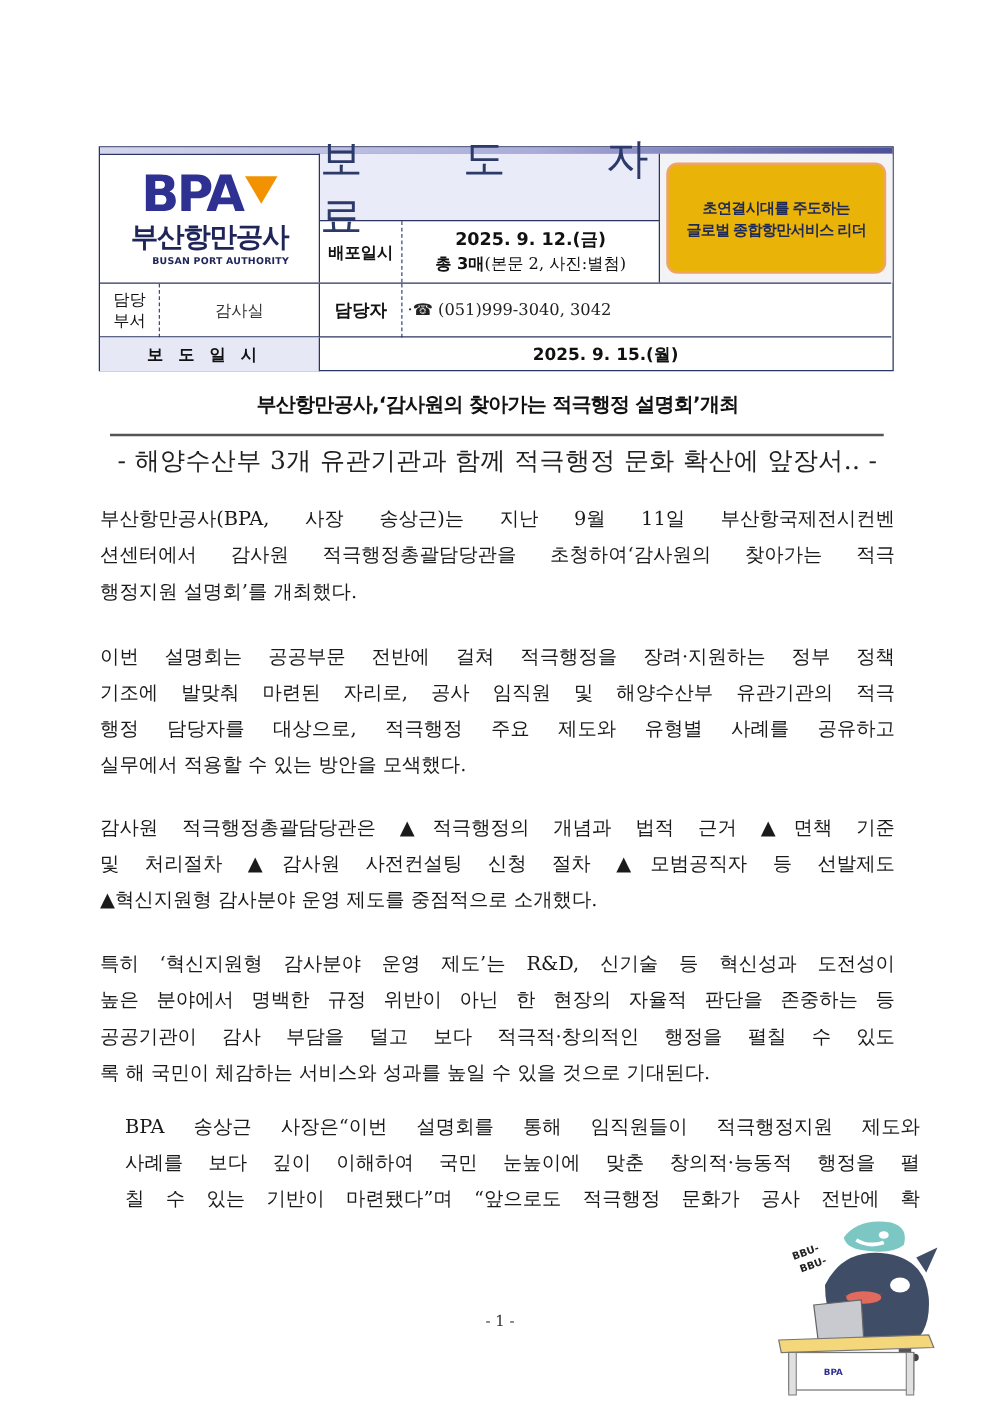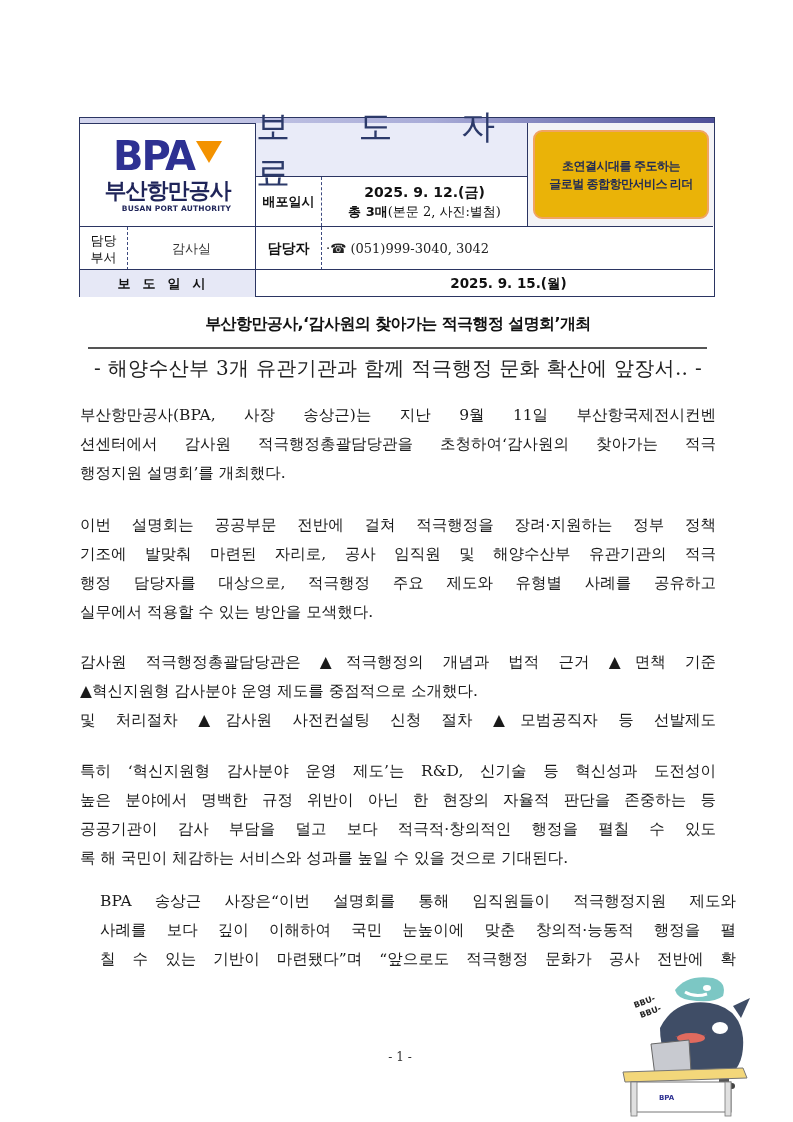--- a/index.html
+++ b/index.html
@@ -21,21 +21,21 @@
   .bpa-tri { width:0; height:0; border-left:13px solid transparent; border-right:13px solid transparent;
              border-top:22px solid #f39200; margin-left:2px; margin-top:5px; }
   .logo-kr { font-family:"DejaVu Sans","Liberation Sans",sans-serif; font-weight:bold; font-size:22px;
              color:#1f2459; line-height:26px; margin-top:2px; letter-spacing:-1px; }
   .logo-en { font-family:"DejaVu Sans","Liberation Sans",sans-serif; font-weight:bold; font-size:7.5px;
              color:#1f2459; letter-spacing:0.2px;padding-left:18px; }
 
   .title-cell { left:176px; top:5px; width:272px; height:54px; background:#e9ebf8;
                 border-right:1.5px solid #2b3562; border-bottom:1.5px solid #2b3562;
                 display:flex; align-items:center; justify-content:center; }
-  .title-cell span { font-family:Liberation Serif, serif; font-size:34px;
+  .title-cell span { font-family:Liberation Mono, monospace; font-size:34px;
                      color:#2c3a6a; letter-spacing:30px; margin-right:-30px; }
   .dist-label { left:176px; top:59px; width:66px; height:49px;
                 border-right:1px dashed #3d4a80; display:flex; align-items:center; justify-content:center;
                 font-family:"DejaVu Sans","Liberation Sans",sans-serif; font-weight:bold; font-size:13px; }
   .dist-val { left:242px; top:59px; width:206px; height:49px; border-right:1.5px solid #2b3562;
               display:flex; flex-direction:column; align-items:center; justify-content:center; line-height:20px; }
   .dist-date { font-family:"DejaVu Sans","Liberation Sans",sans-serif; font-weight:bold; font-size:14px; }
   .dist-pages { font-size:13px; white-space:nowrap; }
   .dist-pages b { font-family:"DejaVu Sans","Liberation Sans",sans-serif; font-weight:bold; }
 
@@ -56,21 +56,21 @@
                    display:flex; align-items:center; justify-content:center;
                    font-family:"DejaVu Sans","Liberation Sans",sans-serif; font-weight:bold; font-size:14px; }
   .contact-val { left:242px; top:0; width:390px; height:43px; padding-left:4px;
                  display:flex; flex-direction:column; justify-content:center; font-size:13px; line-height:19px; color:#222; }
 
   .row3 { left:0; top:151px; width:633px; height:27px; border-top:1.5px solid #2b3562; }
   .rel-label { left:0; top:0; width:176px; height:27px; background:#e6e8f6; border-right:1.5px solid #2b3562;
                display:flex; align-items:center; justify-content:center;
                font-family:"DejaVu Sans","Liberation Sans",sans-serif; font-weight:bold; font-size:13px; letter-spacing:12px; }
   .rel-val { left:176px; top:0; width:457px; height:27px; display:flex; align-items:center; justify-content:center;
-             font-family:"DejaVu Sans","Liberation Sans",sans-serif; font-weight:bold; font-size:13.5px;margin-left:24px; }
+             font-family:"DejaVu Sans","Liberation Sans",sans-serif; font-weight:bold; font-size:13.5px; }
 
   
   .headline { position:absolute; left:88px; top:314px; width:620px; text-align:center;
               font-family:"DejaVu Sans","Liberation Sans",sans-serif; font-weight:bold; font-size:16px;
               letter-spacing:-0.6px; color:#111; white-space:nowrap; }
   .headline-rule { position:absolute; left:88px; top:347px; width:619px; height:2px; background:#555; }
   .subhead { position:absolute; left:88px; top:355px; width:620px; text-align:center; font-size:20px;
              color:#222; white-space:nowrap; letter-spacing:0.3px; }
 
   
@@ -145,22 +145,22 @@
 
 <div class="para" style="top:511px;">
   <span class="line"> 이번 설명회는 공공부문 전반에 걸쳐 적극행정을 장려·지원하는 정부 정책</span>
   <span class="line">기조에 발맞춰 마련된 자리로, 공사 임직원 및 해양수산부 유관기관의 적극</span>
   <span class="line">행정 담당자를 대상으로, 적극행정 주요 제도와 유형별 사례를 공유하고</span>
   <span class="line last">실무에서 적용할 수 있는 방안을 모색했다.</span>
 </div>
 
 <div class="para" style="top:648px;">
   <span class="line"> 감사원 적극행정총괄담당관은 ▲적극행정의 개념과 법적 근거 ▲면책 기준</span>
+  <span class="line">및 처리절차 ▲감사원 사전컨설팅 신청 절차 ▲모범공직자 등 선발제도</span>
   <span class="line last">▲혁신지원형 감사분야 운영 제도를 중점적으로 소개했다.</span>
-  <span class="line">및 처리절차 ▲감사원 사전컨설팅 신청 절차 ▲모범공직자 등 선발제도</span>
 </div>
 
 <div class="para" style="top:757px;">
   <span class="line"> 특히 ‘혁신지원형 감사분야 운영 제도’는 R&amp;D, 신기술 등 혁신성과 도전성이</span>
   <span class="line">높은 분야에서 명백한 규정 위반이 아닌 한 현장의 자율적 판단을 존중하는 등</span>
   <span class="line">공공기관이 감사 부담을 덜고 보다 적극적·창의적인 행정을 펼칠 수 있도</span>
   <span class="line last">록 해 국민이 체감하는 서비스와 성과를 높일 수 있을 것으로 기대된다.</span>
 </div>
 
 <div class="para" style="top:887px;margin-left:20px;">

